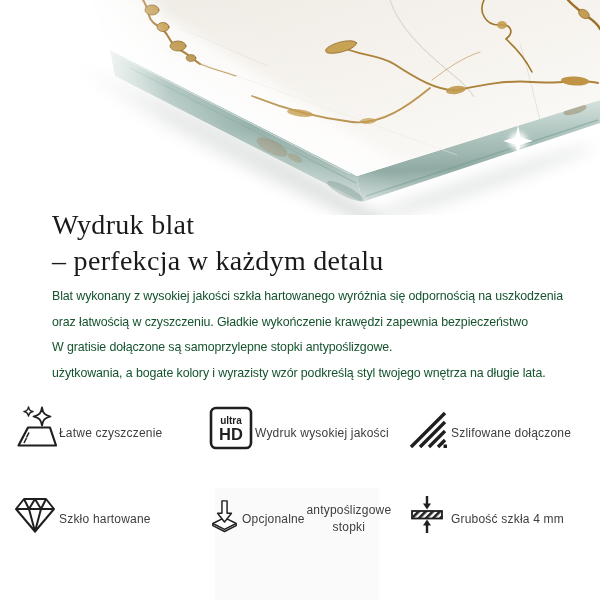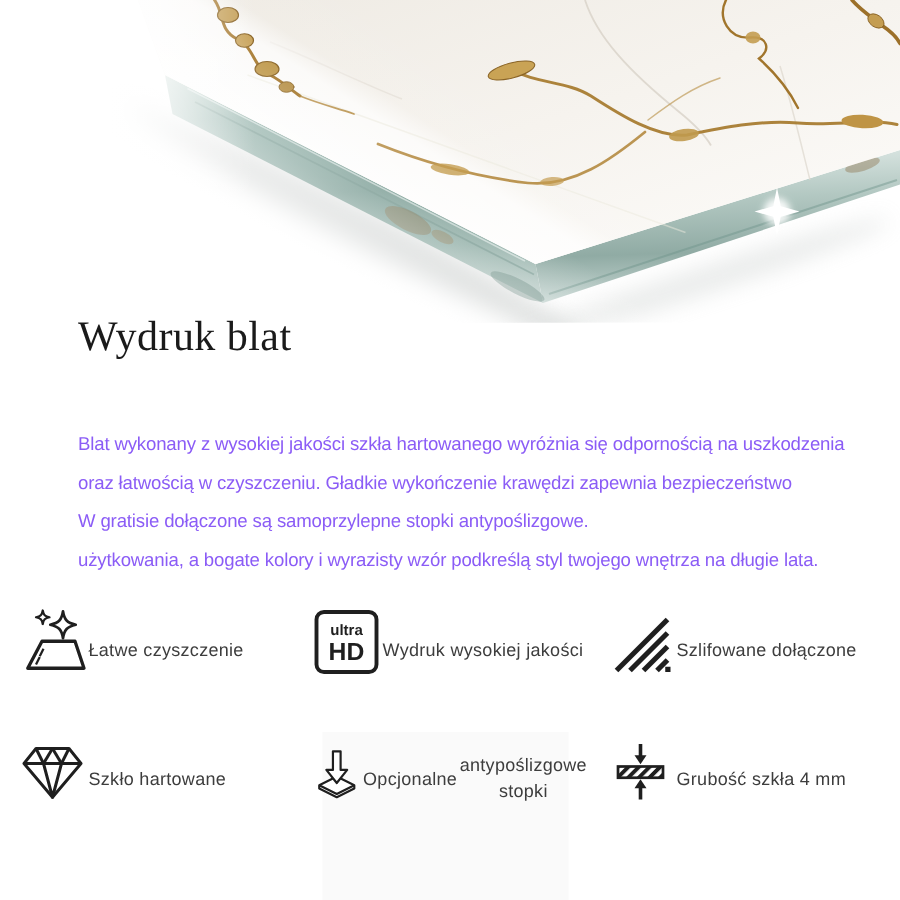--- a/index.html
+++ b/index.html
@@ -11,21 +11,21 @@
   .hero{position:absolute;left:0;top:0;width:600px;height:215px;}
   .page-title{
     position:absolute;left:52px;top:207px;
     font-family:"Liberation Serif", serif;
     font-size:28px;line-height:35.5px;font-weight:400;
     color:#1a1a1a;letter-spacing:0.3px;white-space:nowrap;
   }
   .intro{
     position:absolute;left:52px;top:284px;
     font-size:12.4px;line-height:25.5px;letter-spacing:-0.1px;
-    color:#8b5cf6;white-space:nowrap;
+    color:#14532d;white-space:nowrap;
   }
   .features-row{
     position:absolute;left:11px;width:578px;
     display:flex;justify-content:space-between;
   }
   .row-1{top:404px;}
   .row-2{top:490px;align-items:center;}
   .feature-cell{
     width:186px;display:flex;flex-direction:row;align-items:center;
   }
@@ -143,20 +143,21 @@
     <path d="M518,125 L520.5,137.5 L533,141 L520.5,144.5 L518,157 L515.5,144.5 L503,141 L515.5,137.5 Z" fill="#ffffff"></path>
   </g>
 
   <rect x="0" y="0" width="600" height="215" fill="url(#gFadeDiag)"></rect>
   <rect x="0" y="0" width="220" height="130" fill="url(#gFadeLeft)"></rect>
 </svg>
 </div>
 
 <h1 class="page-title" style="margin:0;">
   <div>Wydruk blat</div>
+  <div>– perfekcja w każdym detalu</div>
 </h1>
 
 <div class="intro">
   <div>Blat wykonany z wysokiej jakości szkła hartowanego wyróżnia się odpornością na uszkodzenia</div>
   <div>oraz łatwością w czyszczeniu. Gładkie wykończenie krawędzi zapewnia bezpieczeństwo</div>
   <div>W gratisie dołączone są samoprzylepne stopki antypoślizgowe.</div>
   <div>użytkowania, a bogate kolory i wyrazisty wzór podkreślą styl twojego wnętrza na długie lata.</div>
 </div>
 
 <div class="cell-highlight"></div>

